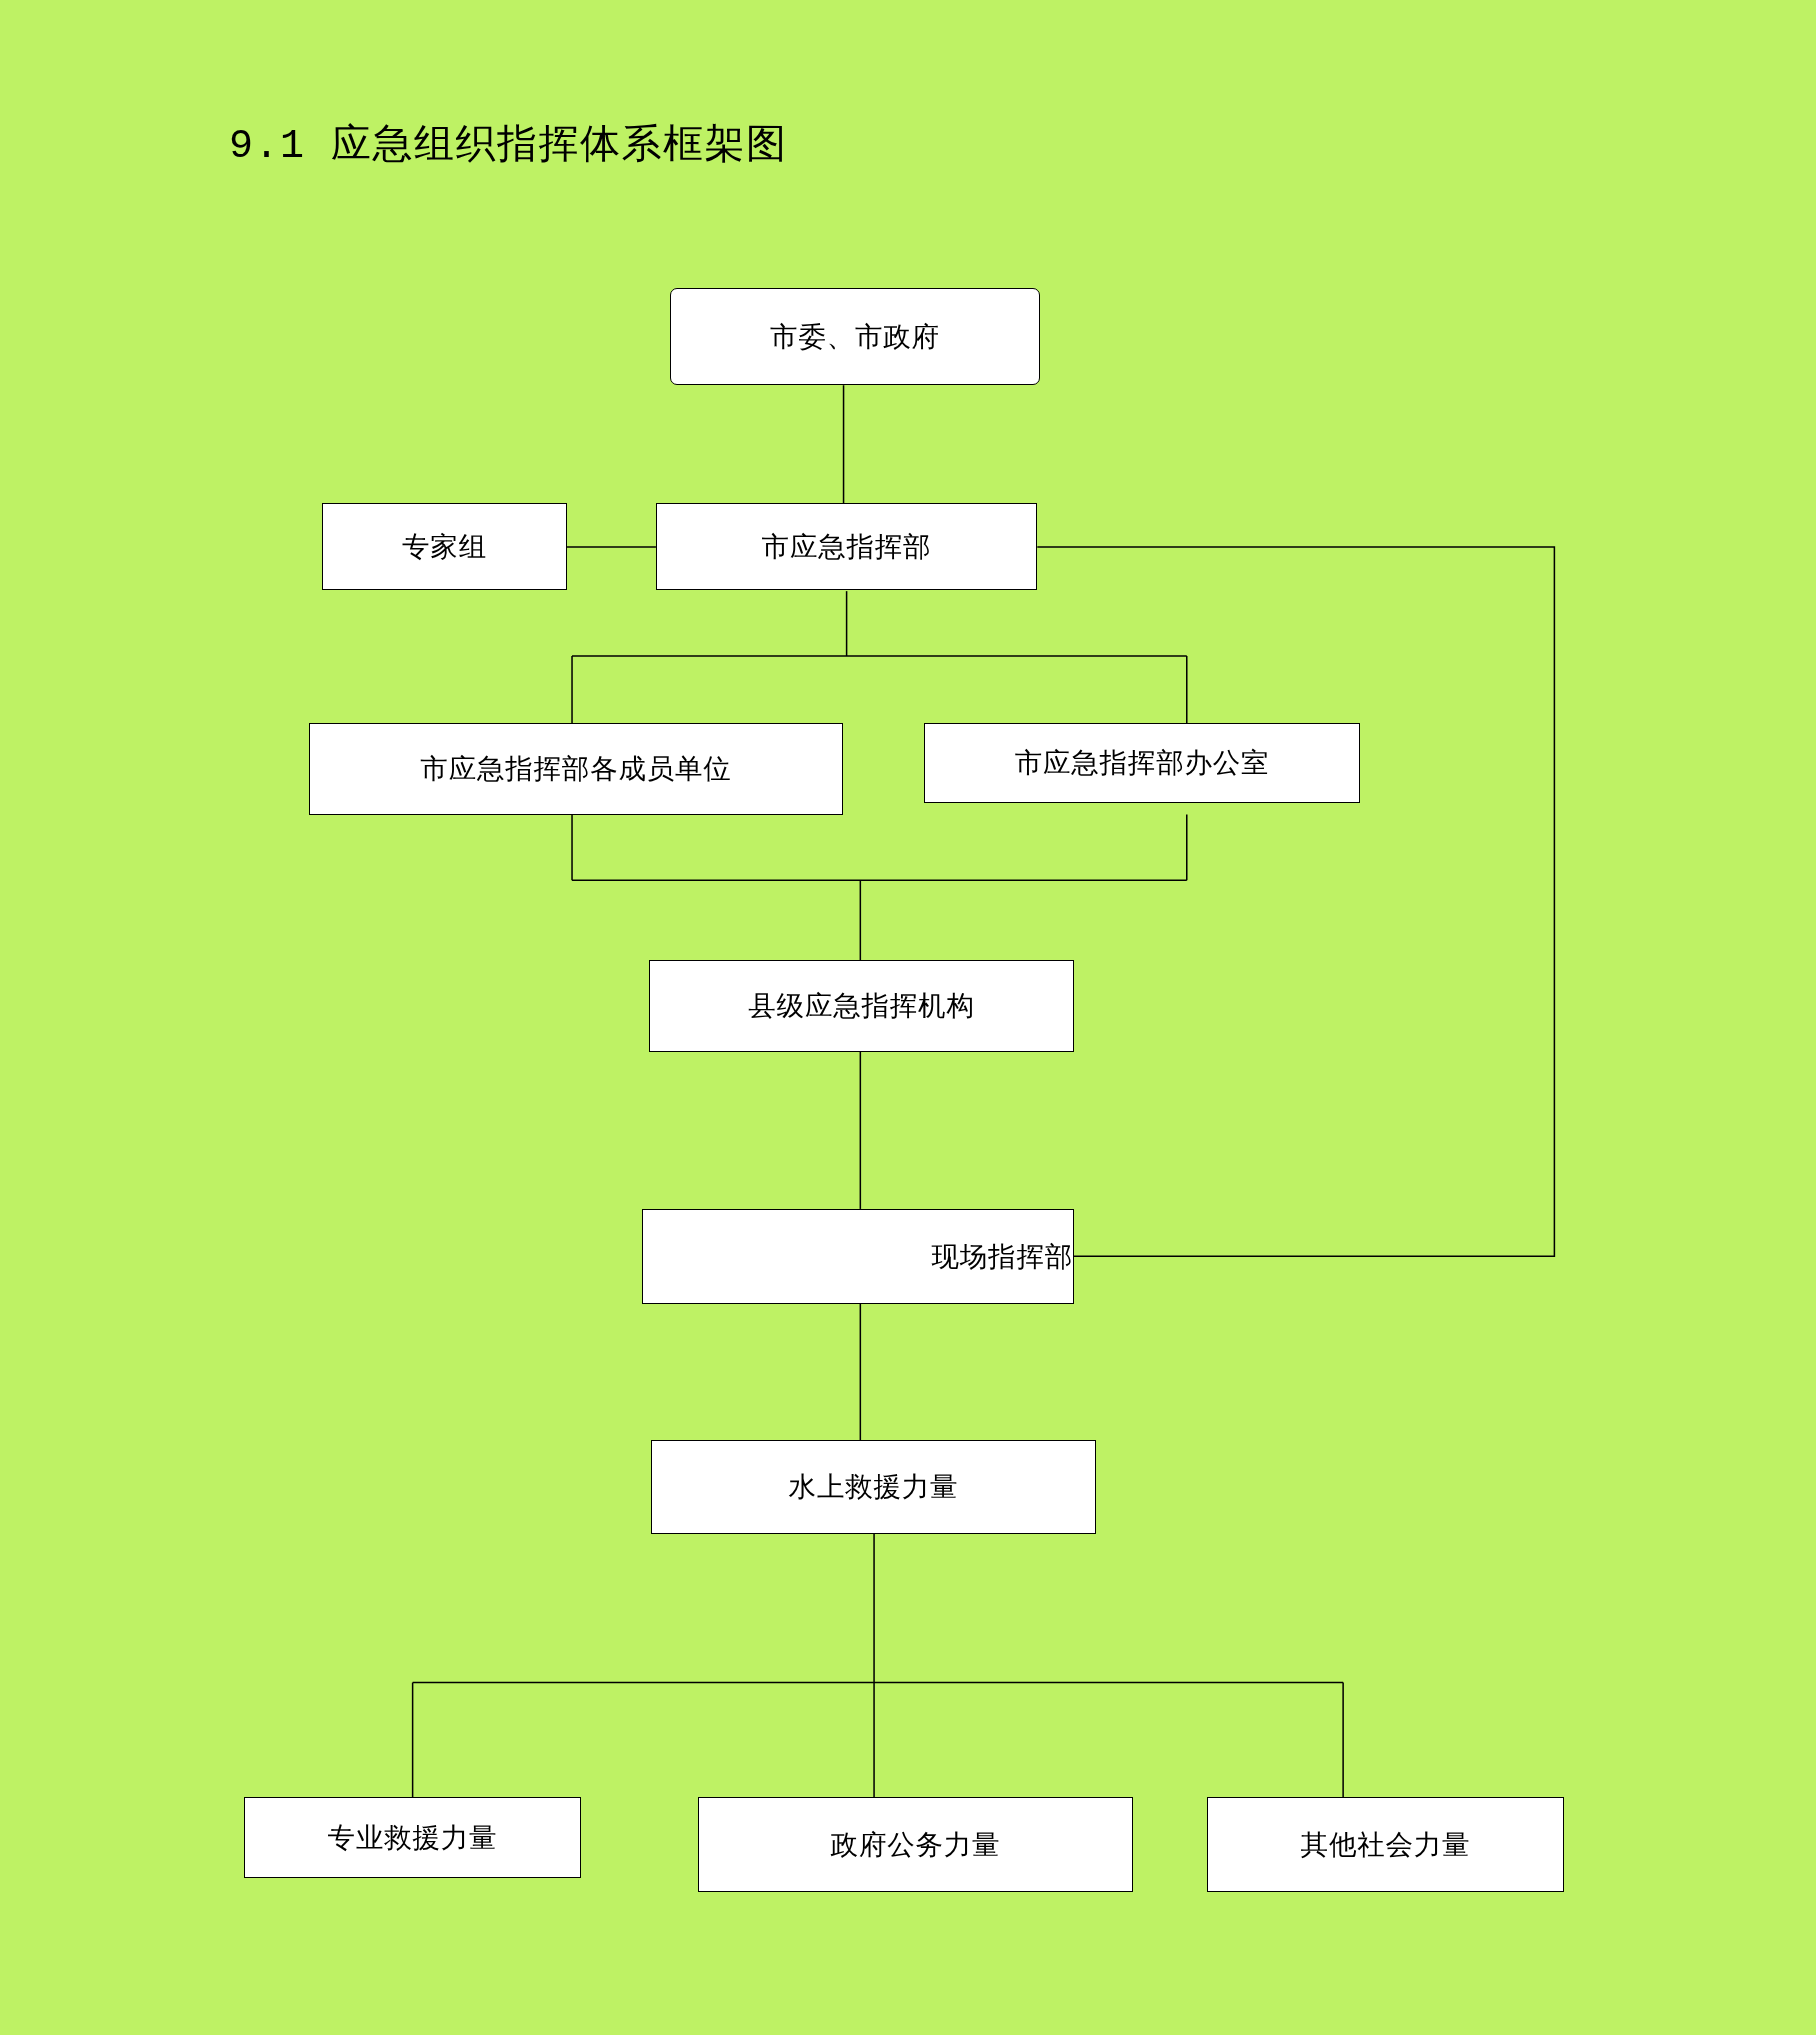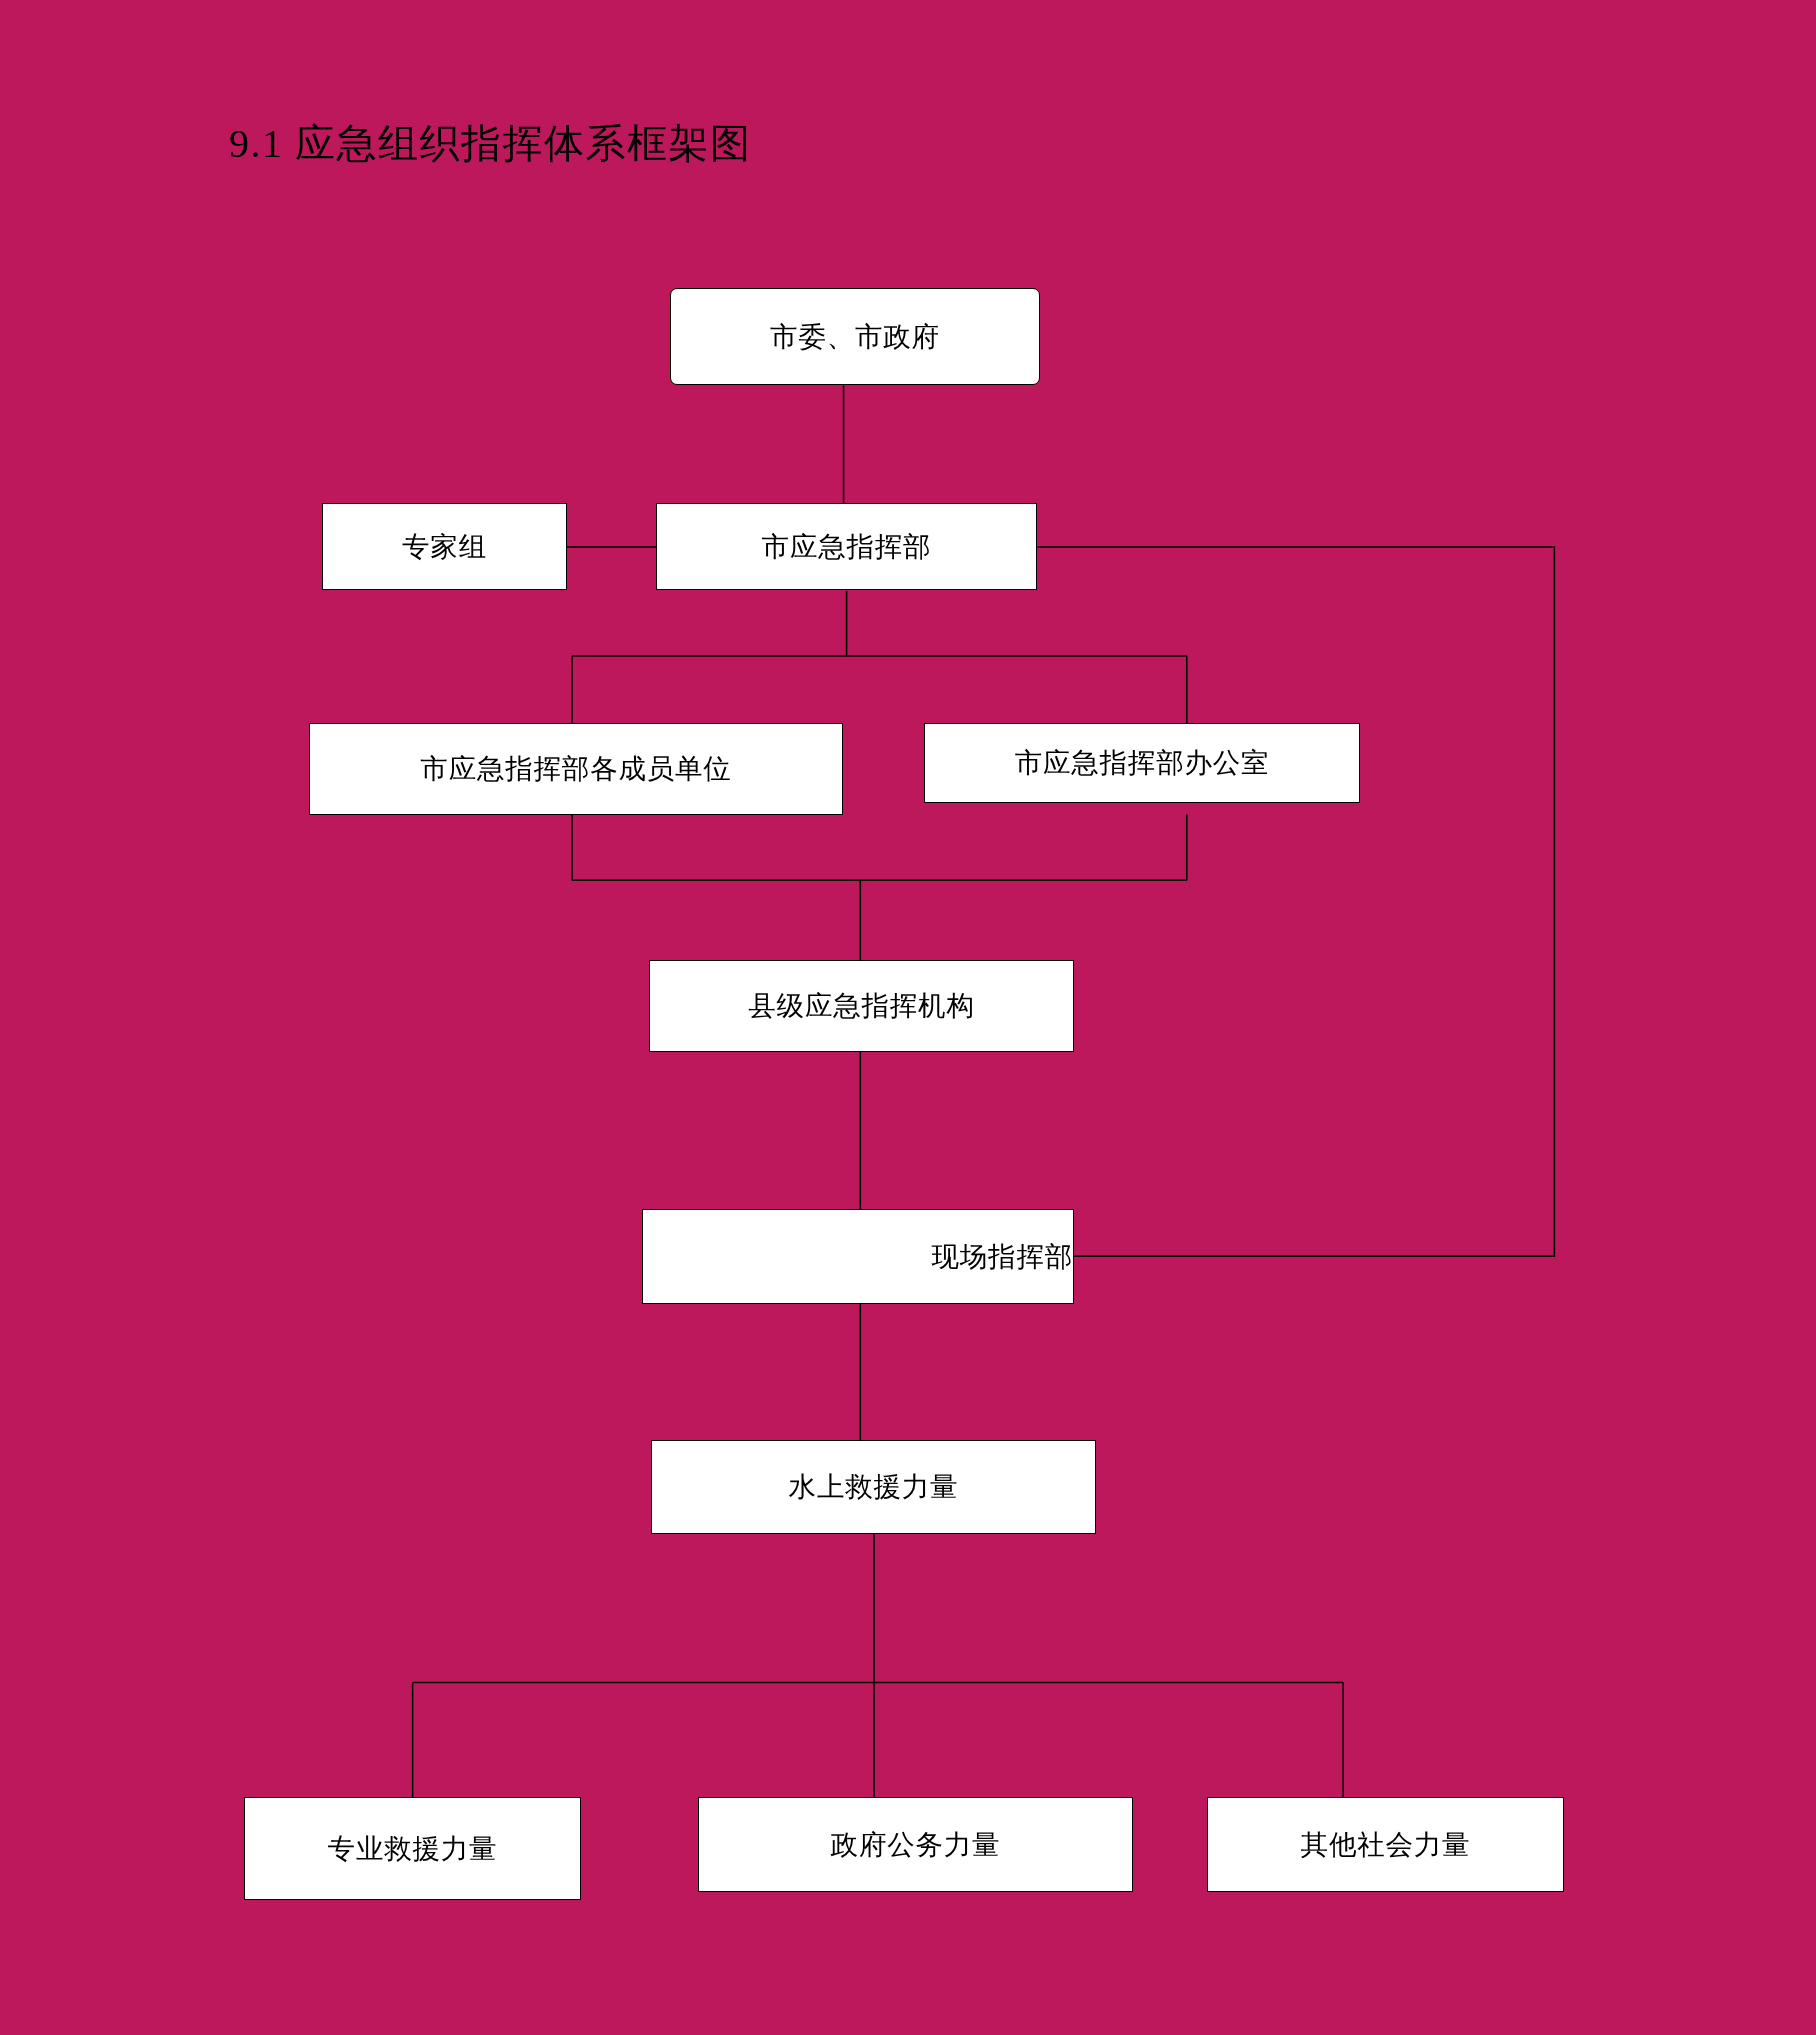--- a/index.html
+++ b/index.html
@@ -4,22 +4,22 @@
 <style>
   html, body {
     margin: 0;
     padding: 0;
     background: #ffffff;
   }
   #page {
     position: relative;
     width: 1816px;
     height: 2035px;
-    background: #be185d;
-    font-family: Liberation Serif, serif;
+    background: #bef264;
+    font-family: Liberation Mono, monospace;
     color: #000000;
     overflow: hidden;
   }
   .title {
     position: absolute;
     left: 229px;
     top: 116px;
     font-size: 40px;
     letter-spacing: 1.5px;
     white-space: nowrap;
@@ -113,21 +113,21 @@
   </div>
 
   <div class="node" style="left:642px; top:1209px; width:432px; height:95px;justify-content:flex-end;">
     <span>现场指挥部</span>
   </div>
 
   <div class="node" style="left:651px; top:1440px; width:445px; height:94px;">
     <span>水上救援力量</span>
   </div>
 
-  <div class="node" style="left:244px; top:1797px; width:337px; height:103px;">
+  <div class="node" style="left:244px; top:1797px; width:337px; height:81px;">
     <span>专业救援力量</span>
   </div>
 
   <div class="node" style="left:698px; top:1797px; width:435px; height:95px;">
     <span>政府公务力量</span>
   </div>
 
   <div class="node" style="left:1207px; top:1797px; width:357px; height:95px;">
     <span>其他社会力量</span>
   </div>

